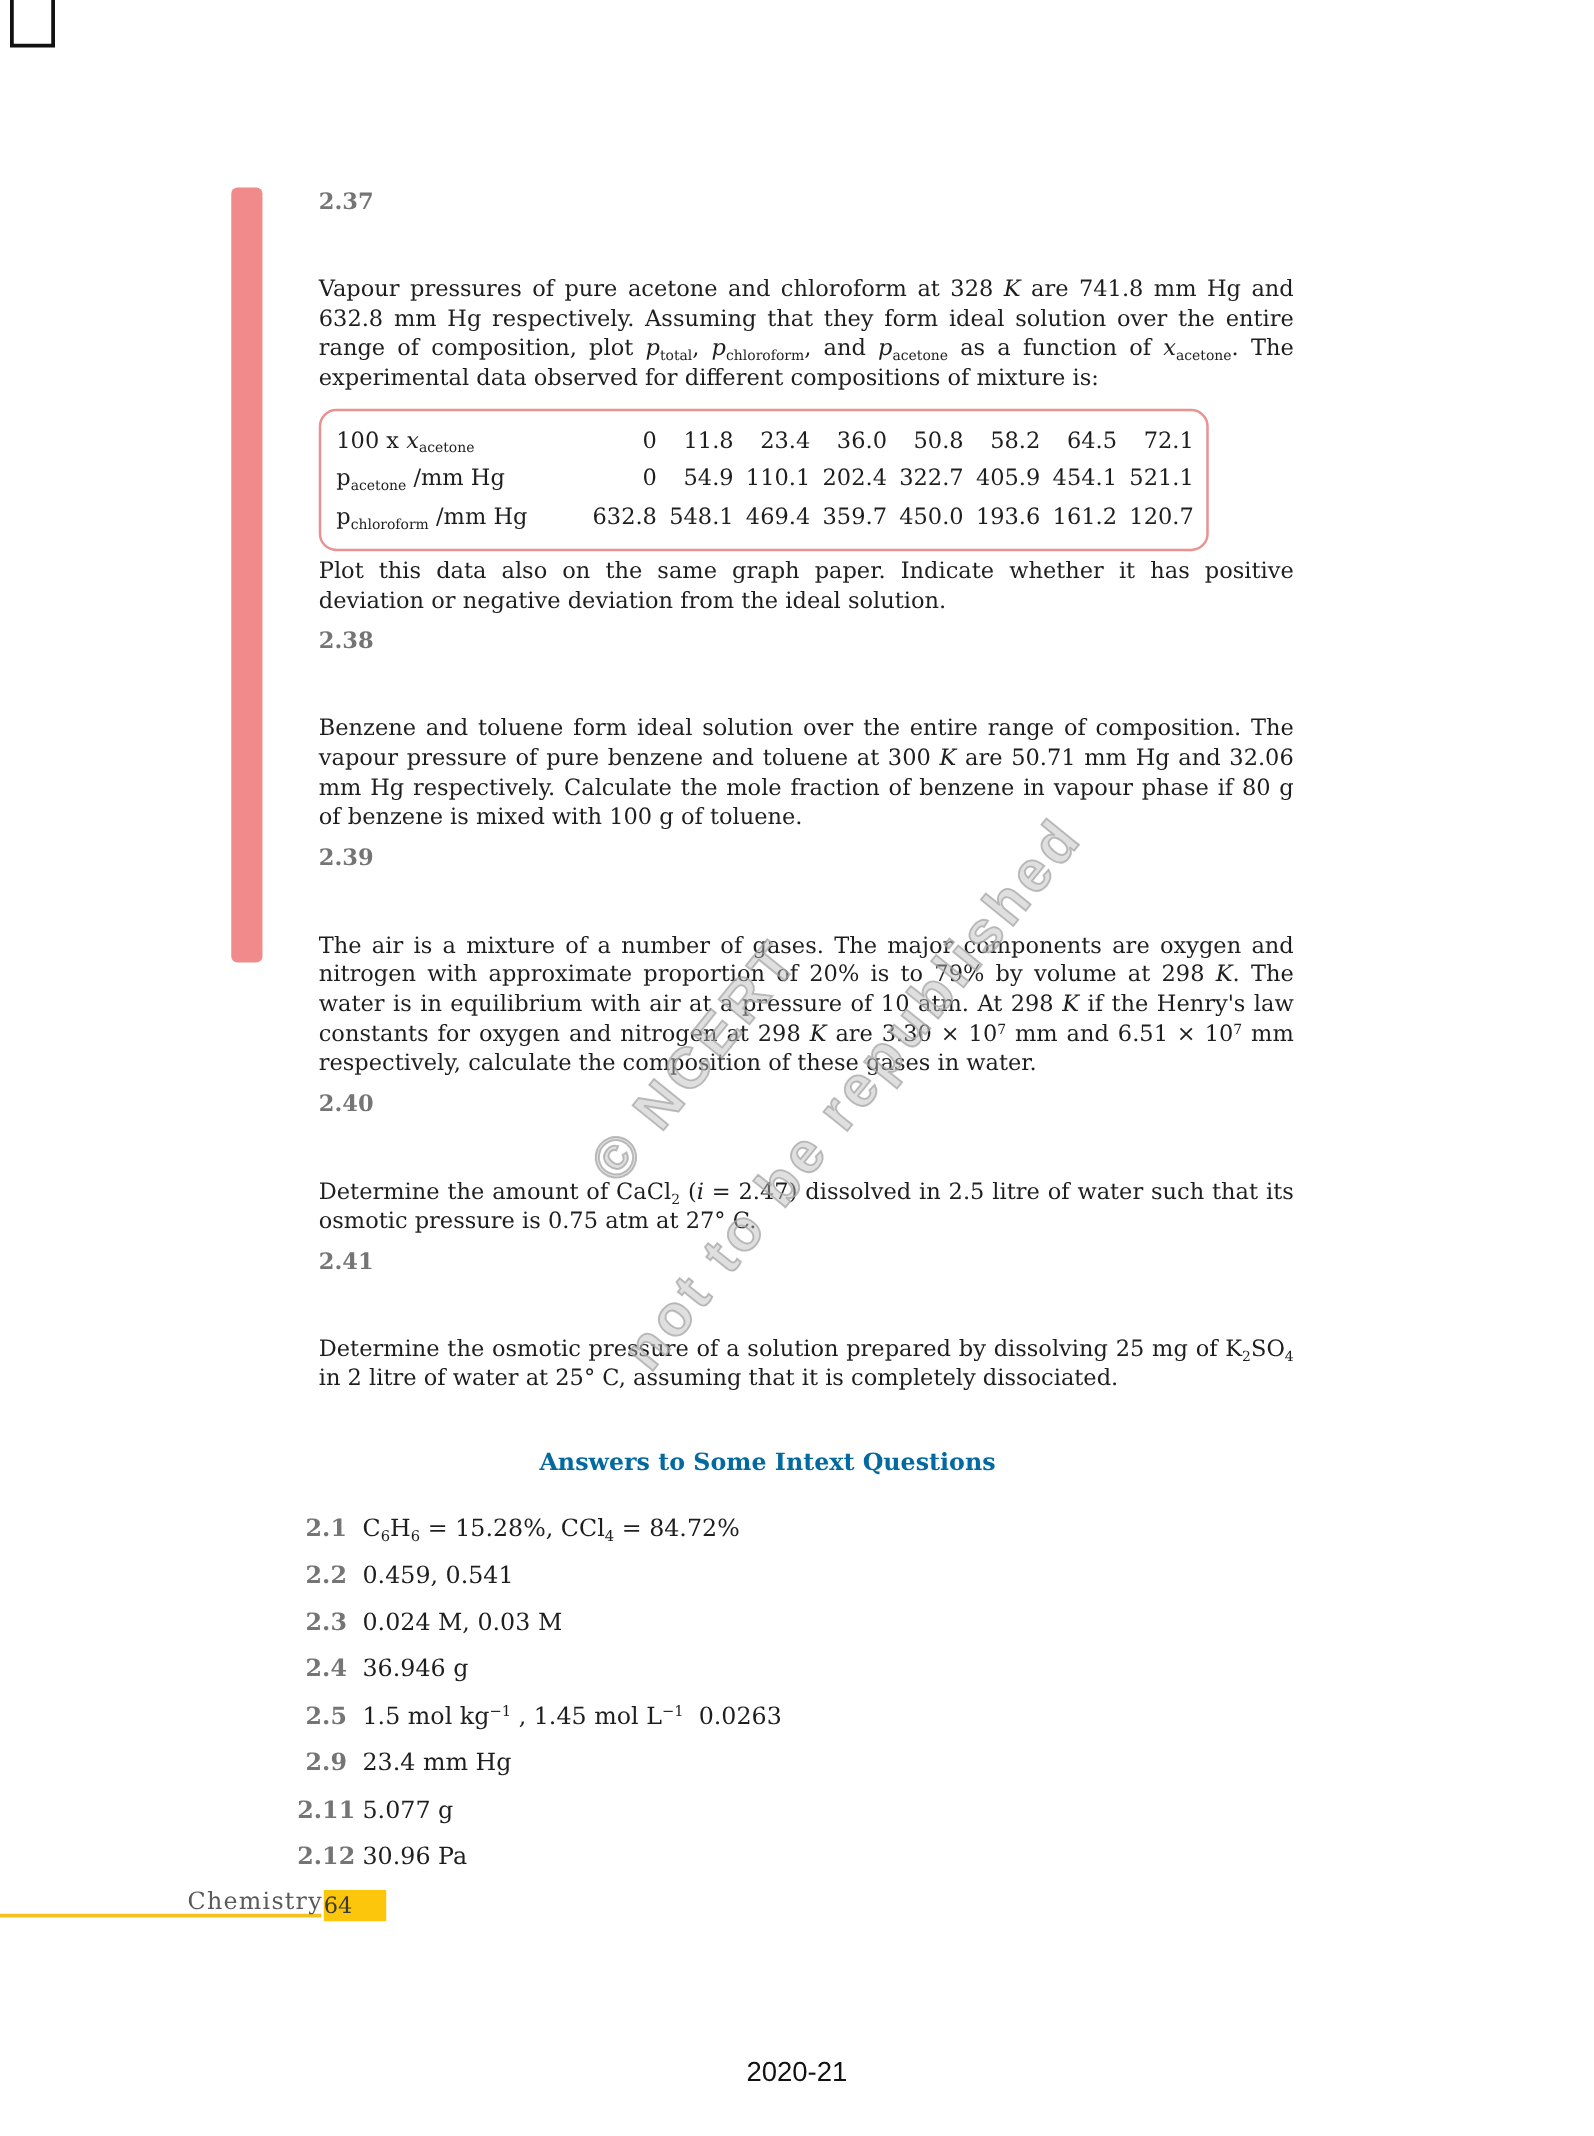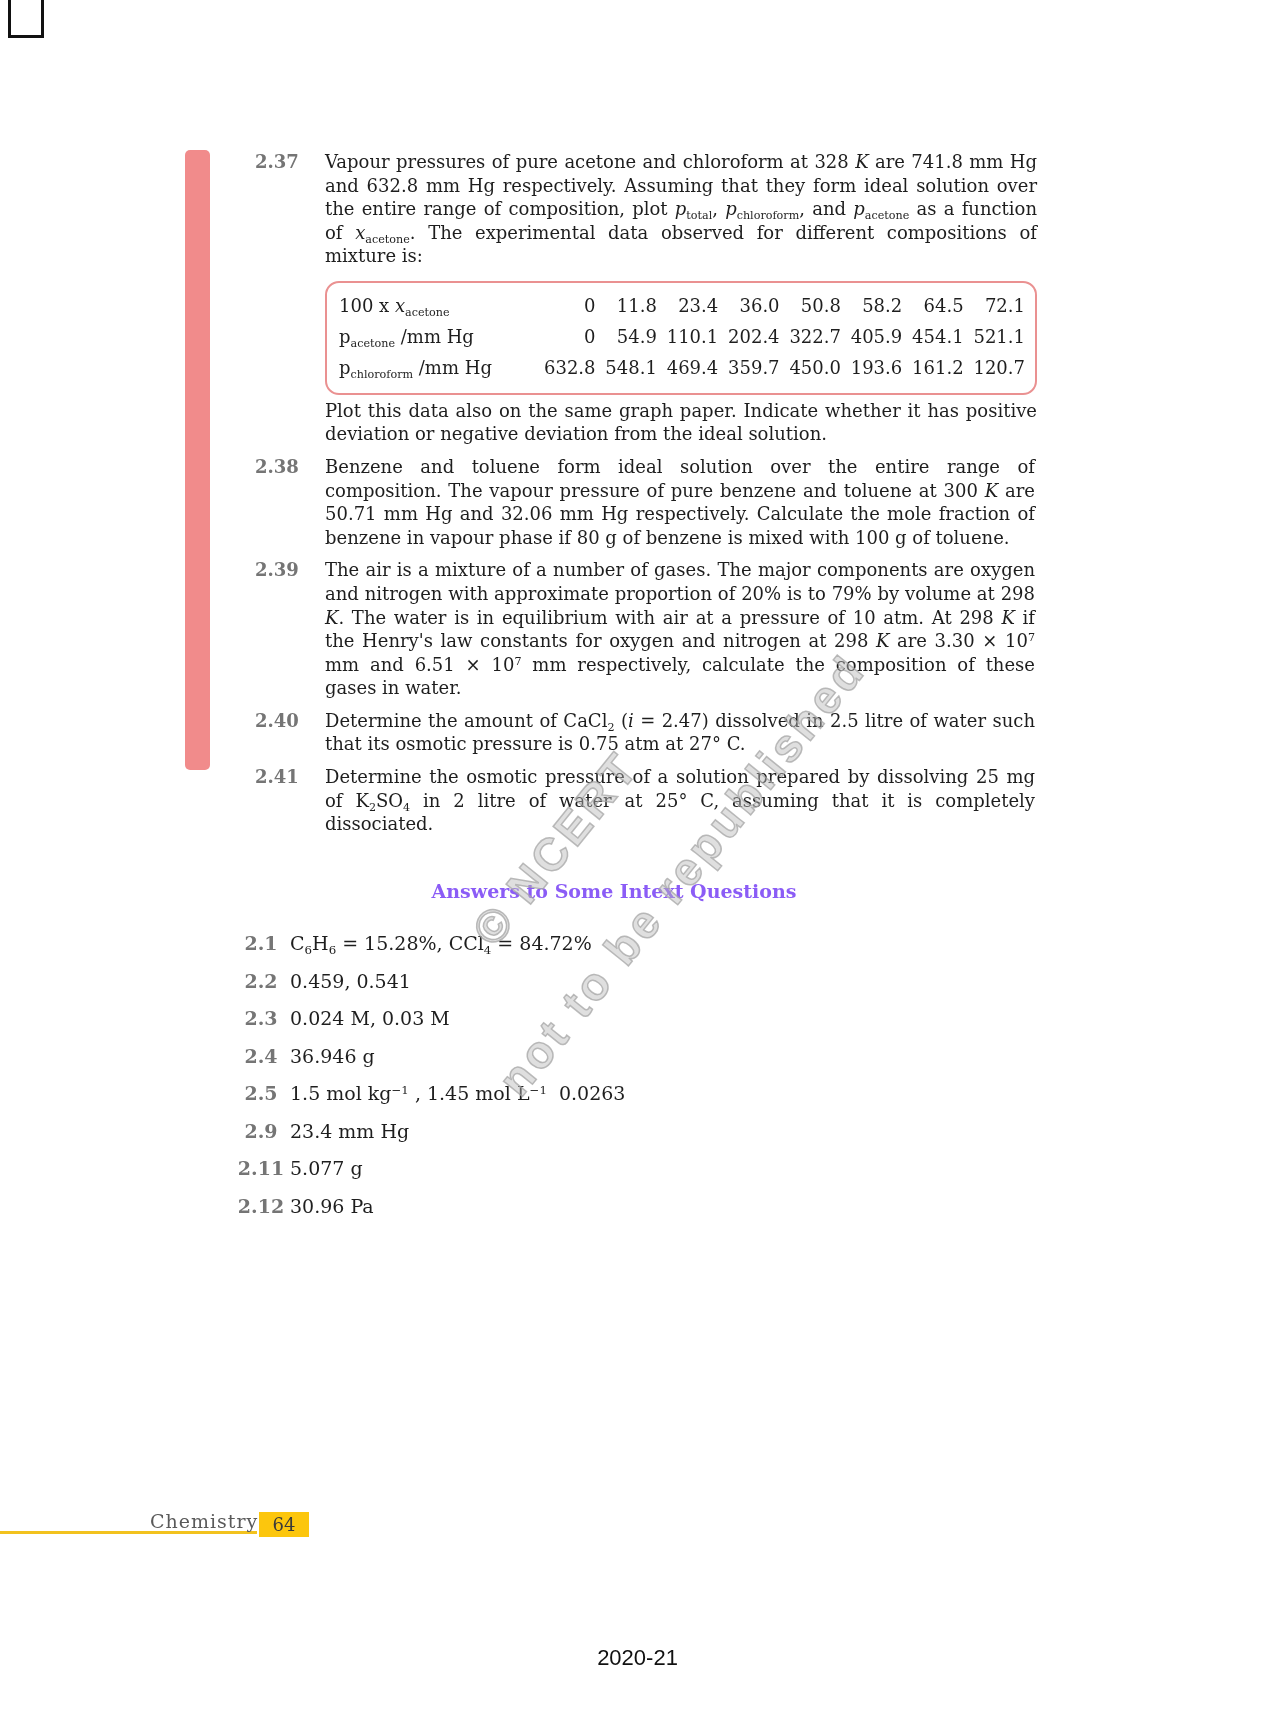--- a/index.html
+++ b/index.html
@@ -22,42 +22,42 @@
     position: absolute; left: 185px; top: 150px;
     width: 25px; height: 620px;
     background: #f18b8b; border-radius: 5px;
   }
 
   .content {
     position: absolute; left: 255px; top: 150px; width: 780px;
     font-size: 18px; line-height: 23.6px;
   }
 
-  .qrow { display: flex; margin-bottom: 9px; }
+  .qrow { display: flex; margin-bottom: 9px; flex-direction: column; }
   .qnum { flex: 0 0 70px; font-weight: bold; color: #757575; }
   .qbody { flex: 1; text-align: justify; }
 
   sub { font-size: 62%; vertical-align: -0.35em; line-height: 0; }
   sup { font-size: 62%; vertical-align: 0.55em; line-height: 0; }
 
   .data-table-wrap { margin: 13px 0 4px 0; }
   table.data-table {
     border-collapse: separate; border-spacing: 0;
     border: 2px solid #ea9191; border-radius: 14px;
     width: 712px; padding: 8px 10px 10px 12px;
     font-size: 18px;
   }
   table.data-table td { padding: 3.5px 0; white-space: nowrap; }
   td.row-label { width: 198px; text-align: left; }
   td.num-cell { width: 62px; text-align: right; }
 
   .answers-heading {
     margin: 44px 62px 28px 0;
     text-align: center; font-weight: bold; font-size: 19px;
-    color: #8b5cf6;
+    color: #0369a1;
   }
 
   .answers { margin-left: -23px; font-size: 19px; }
   .ansrow { display: flex; margin-bottom: 12.5px; line-height: 25px; }
   .ansnum { flex: 0 0 58px; font-weight: bold; color: #757575; text-align: center; }
   .anstext { flex: 1; }
 
   .wm {
     position: absolute; white-space: nowrap;
     font-family: "Liberation Sans", sans-serif; font-weight: bold;
@@ -72,21 +72,21 @@
     position: absolute; left: 0; top: 1531px;
     width: 257px; height: 3px; background: #f2c21e;
   }
   .footer-subject {
     position: absolute; left: 150px; top: 1510px;
     font-size: 19px; color: #5a5a5a; letter-spacing: 1px;
   }
   .footer-badge {
     position: absolute; left: 259px; top: 1512px;
     width: 50px; height: 25px; background: #fcc60d;
-    color: #3a3a3a; font-size: 18px; text-align: center; line-height: 25px;
+    color: #3a3a3a; font-size: 18px; text-align: left; line-height: 25px;
   }
   .year-mark {
     position: absolute; left: 0; top: 1645px; width: 100%;
     text-align: center; font-family: "Liberation Sans", sans-serif;
     font-size: 22px; color: #111;
   }
 </style>
 </head>
 <body>
 

